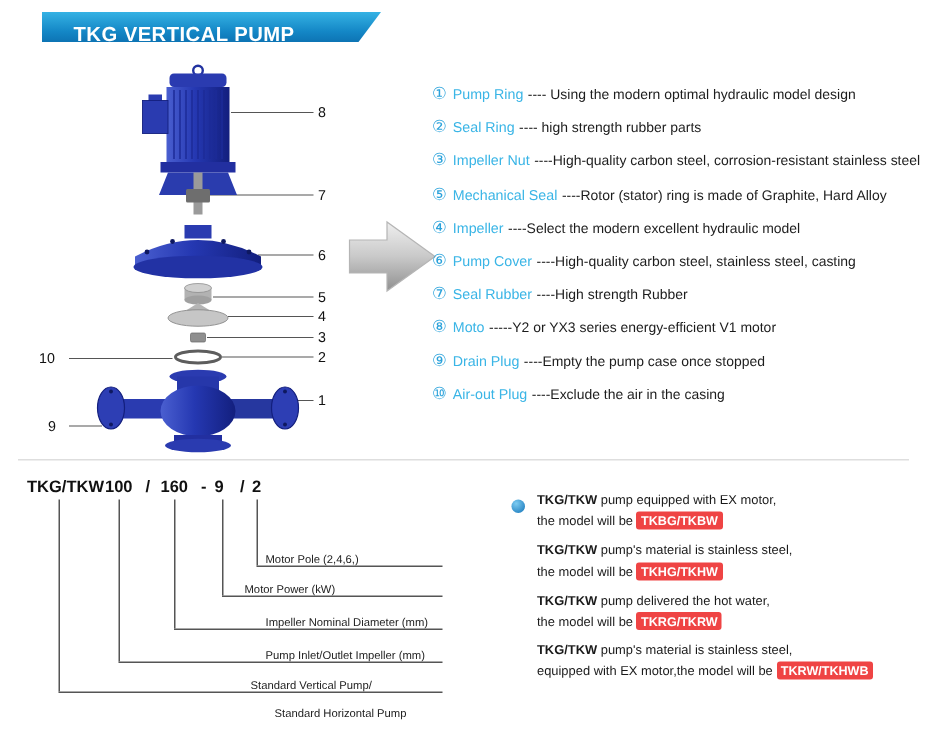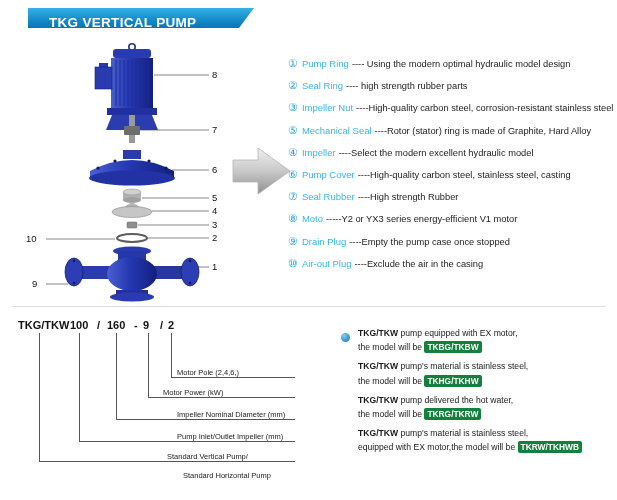--- a/index.html
+++ b/index.html
@@ -32,21 +32,21 @@
   .vline{position:absolute;width:1px;background:#555}
   .hline{position:absolute;height:1px;background:#555}
   .mlabel{position:absolute;font-size:7.5px;color:#222;white-space:nowrap}
 
   
   .notes{position:absolute;left:341px;top:326px;width:274px;font-size:8.6px;color:#1a1a1a}
   .bullet{position:absolute;left:0;top:7px;width:9px;height:9px;border-radius:50%;
     background:radial-gradient(circle at 35% 30%,#7ccbf1,#1273b8)}
   .note{margin:0 0 5px 17px;line-height:14.2px}
   .nbrand{font-weight:bold}
-  .model-badge{display:inline-block;background:#15803d;color:#fff;font-weight:bold;
+  .model-badge{display:inline-block;background:#ef4444;color:#fff;font-weight:bold;
     padding:0 3px;border-radius:2px;font-size:8.4px;line-height:12px}
 </style>
 </head>
 <body>
 
 <div class="page">
 
   <div class="banner">
     <span>TKG VERTICAL PUMP</span>
   </div>

